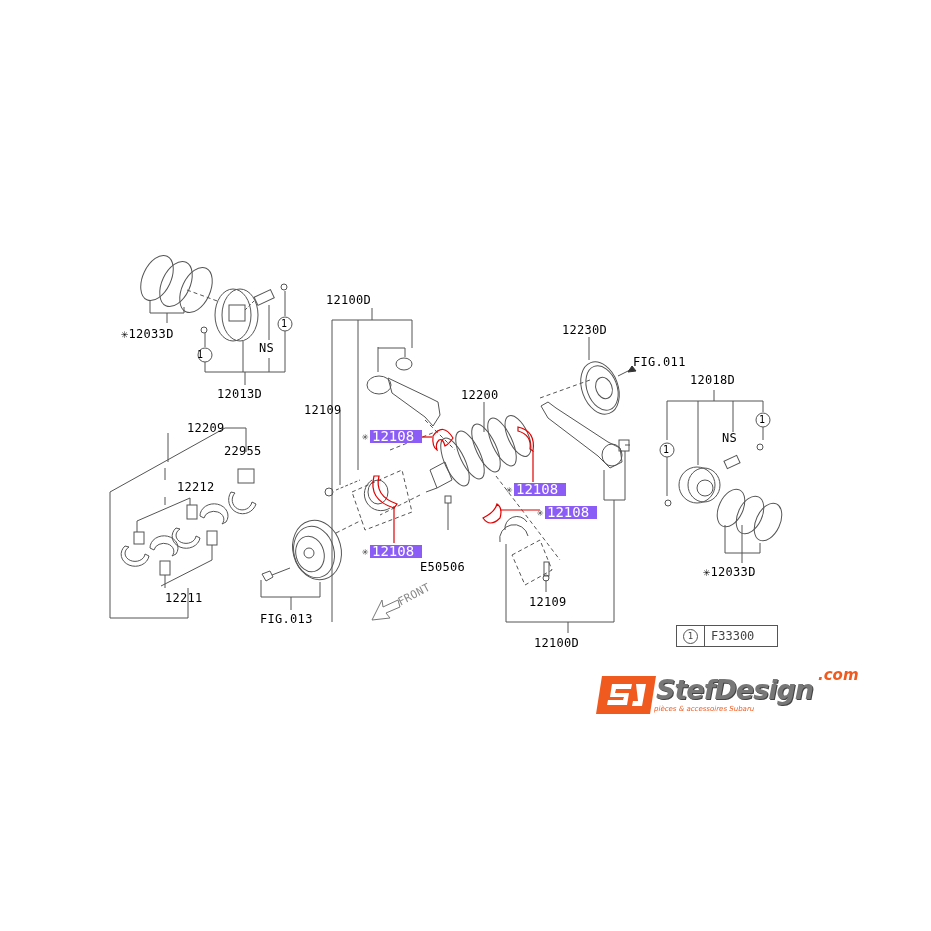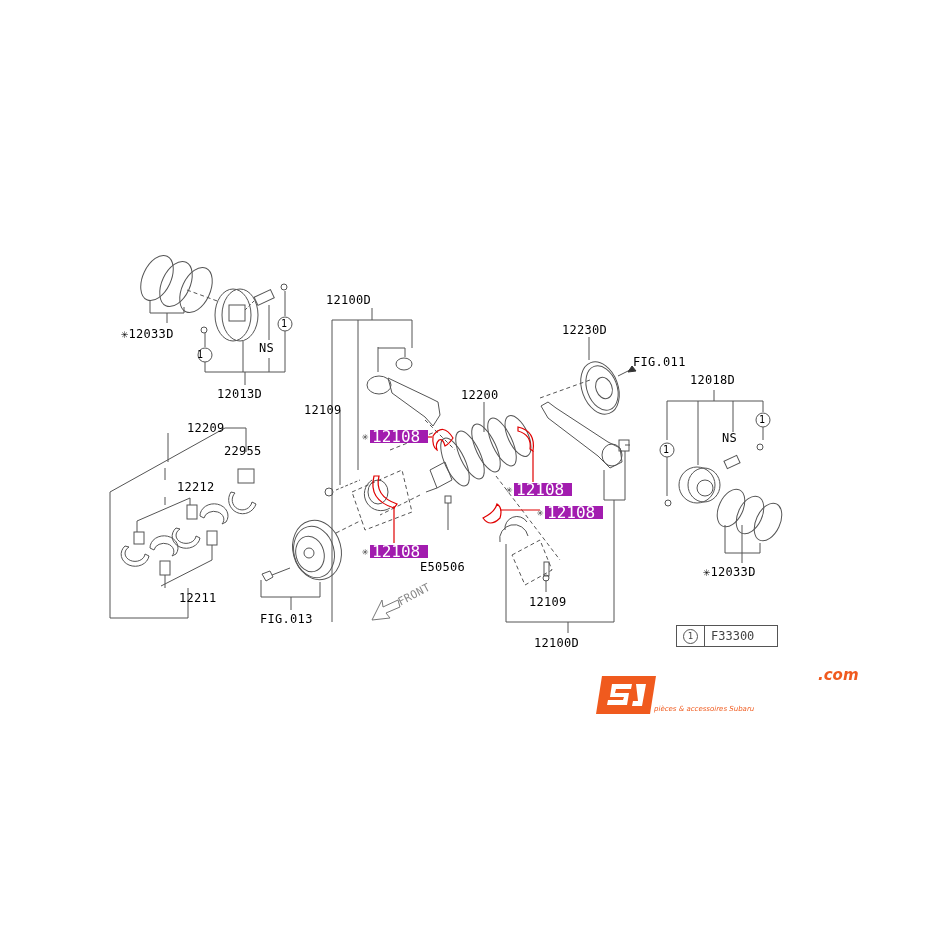--- a/index.html
+++ b/index.html
@@ -1,19 +1,19 @@
 <!DOCTYPE html>
 <html><head>
 <meta charset="utf-8">
 <style>
   html, body { margin:0; padding:0; background:#ffffff; }
   body { width:931px; height:931px; position:relative; overflow:hidden; font-family:"DejaVu Sans Mono", monospace; }
   .canvas { position:absolute; left:0; top:0; width:931px; height:931px; }
   .lbl { position:absolute; font-family:"DejaVu Sans Mono", monospace; font-size:12px; color:#000000; letter-spacing:0.3px; white-space:nowrap; line-height:14px; }
-  .red-lbl { position:absolute; font-family:"DejaVu Sans Mono", monospace; font-size:16px; color:#fff; background:#a21caf; padding:0 8px 0 2px; line-height:13px; white-space:nowrap;text-align:center; }
+  .red-lbl { position:absolute; font-family:"DejaVu Sans Mono", monospace; font-size:14px; color:#fff; background:#8b5cf6; padding:0 8px 0 2px; line-height:13px; white-space:nowrap;text-align:center; }
   .star { position:absolute; font-size:11px; color:#444; line-height:13px; }
   .legend-box { position:absolute; left:676px; top:625px; width:100px; height:20px; border:1px solid #555; display:flex; font-family:"DejaVu Sans Mono", monospace; font-size:12px; color:#444; }
   .legend-box .c1 { width:27px; border-right:1px solid #555; display:flex; align-items:center; justify-content:center; }
   .legend-box .c2 { flex:1; display:flex; align-items:center; padding-left:6px; }
   .circ { display:inline-block; width:13px; height:13px; border:1px solid #555; border-radius:50%; font-size:9px; line-height:13px; text-align:center; }
   .logo { position:absolute; left:596px; top:670px; width:260px; height:50px; }
 </style>
 </head>
 <body>
 
@@ -195,21 +195,21 @@
 </svg>
 
 <div class="lbl" style="left:121px;top:327px;">✳12033D</div>
 <div class="lbl" style="left:217px;top:387px;">12013D</div>
 <div class="lbl" style="left:259px;top:341px;">NS</div>
 <div class="lbl" style="left:326px;top:293px;">12100D</div>
 <div class="lbl" style="left:304px;top:403px;">12109</div>
 <div class="lbl" style="left:143px;top:421px;margin-left:44px;">12209</div>
 <div class="lbl" style="left:224px;top:444px;">22955</div>
 <div class="lbl" style="left:143px;top:480px;margin-left:34px;">12212</div>
-<div class="lbl" style="left:165px;top:591px;margin-left:14px;">12211</div>
+<div class="lbl" style="left:165px;top:591px;">12211</div>
 <div class="lbl" style="left:461px;top:388px;">12200</div>
 <div class="lbl" style="left:562px;top:323px;">12230D</div>
 <div class="lbl" style="left:633px;top:355px;">FIG.011</div>
 <div class="lbl" style="left:690px;top:373px;">12018D</div>
 <div class="lbl" style="left:722px;top:431px;">NS</div>
 <div class="lbl" style="left:703px;top:565px;">✳12033D</div>
 <div class="lbl" style="left:420px;top:560px;">E50506</div>
 <div class="lbl" style="left:260px;top:612px;">FIG.013</div>
 <div class="lbl" style="left:529px;top:595px;">12109</div>
 <div class="lbl" style="left:534px;top:636px;">12100D</div>
@@ -235,15 +235,16 @@
     </div>
   <div class="c2">F33300</div>
 </div>
 
 <div class="logo">
   <svg width="260" height="50" viewBox="0 0 260 50">
     <polygon points="6,6 60,6 54,44 0,44" fill="#f05a1e"></polygon>
     <path d="M16,14 h20 l-1,5 h-15 l-1,4 h14 l-2,12 h-20 l1,-5 h15 l1,-3 h-14 z" fill="#fff"></path>
     <path d="M40,14 h10 l-4,22 h-10 l1,-5 h5 z" fill="#fff"></path>
   </svg>
+  <div style="position:absolute;left:60px;top:4px;font-family:'DejaVu Sans',sans-serif;font-style:italic;font-weight:bold;font-size:27px;color:#777;letter-spacing:-1px;text-shadow:1px 1px 0 #444;">StefDesign</div>
   <div style="position:absolute;left:222px;top:-4px;font-family:'DejaVu Sans',sans-serif;font-style:italic;font-weight:bold;font-size:15px;color:#f05a1e;text-align:right;">.com</div>
   <div style="position:absolute;left:58px;top:35px;font-family:'DejaVu Sans',sans-serif;font-style:italic;font-size:7px;color:#f05a1e;">pièces &amp; accessoires Subaru</div>
 </div>
 
 </body></html>

